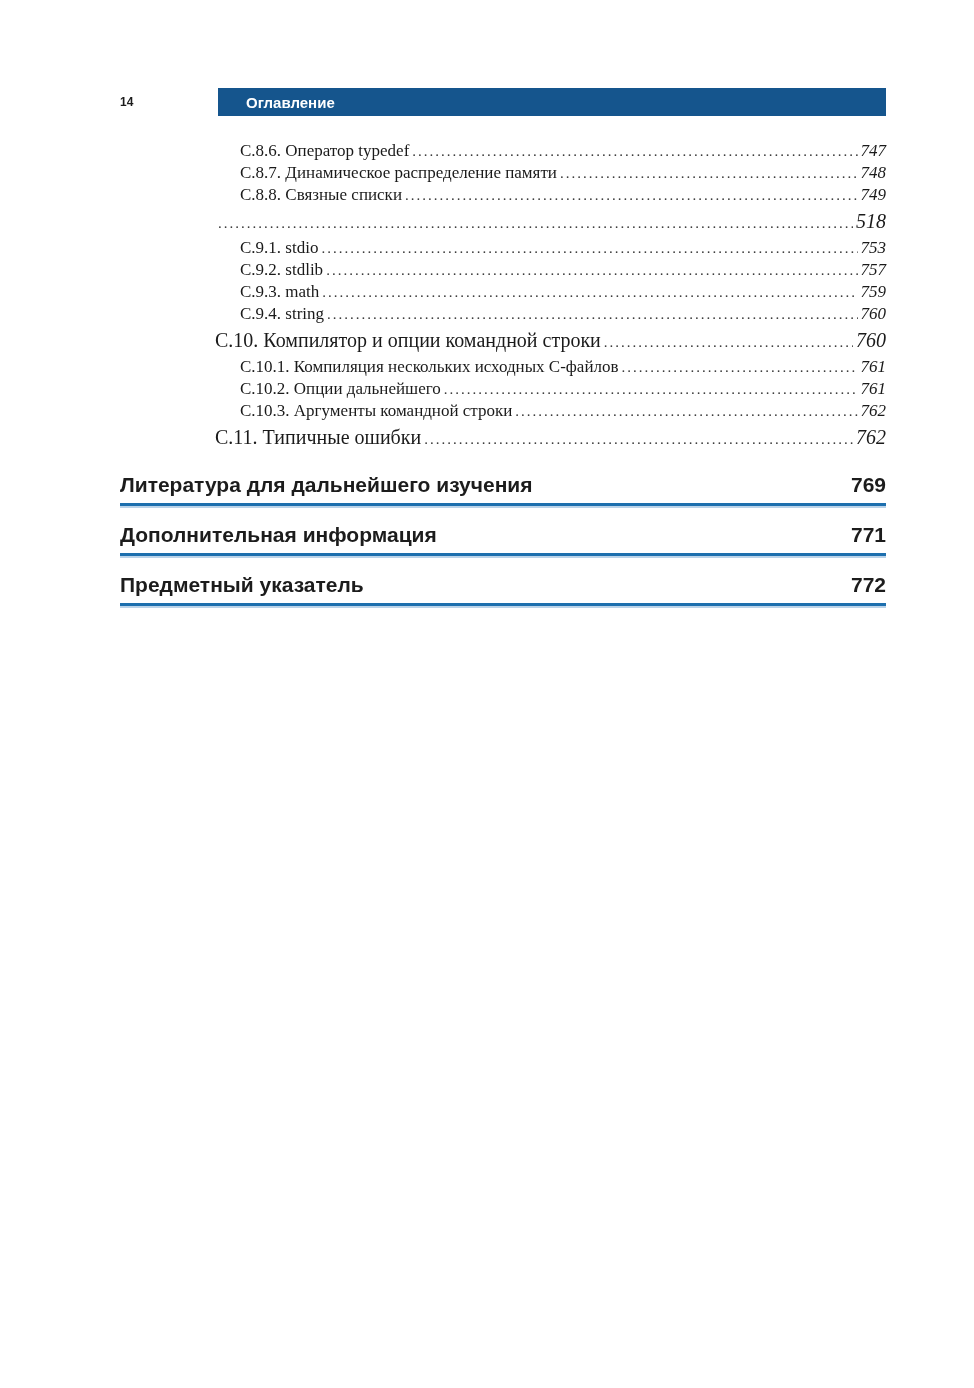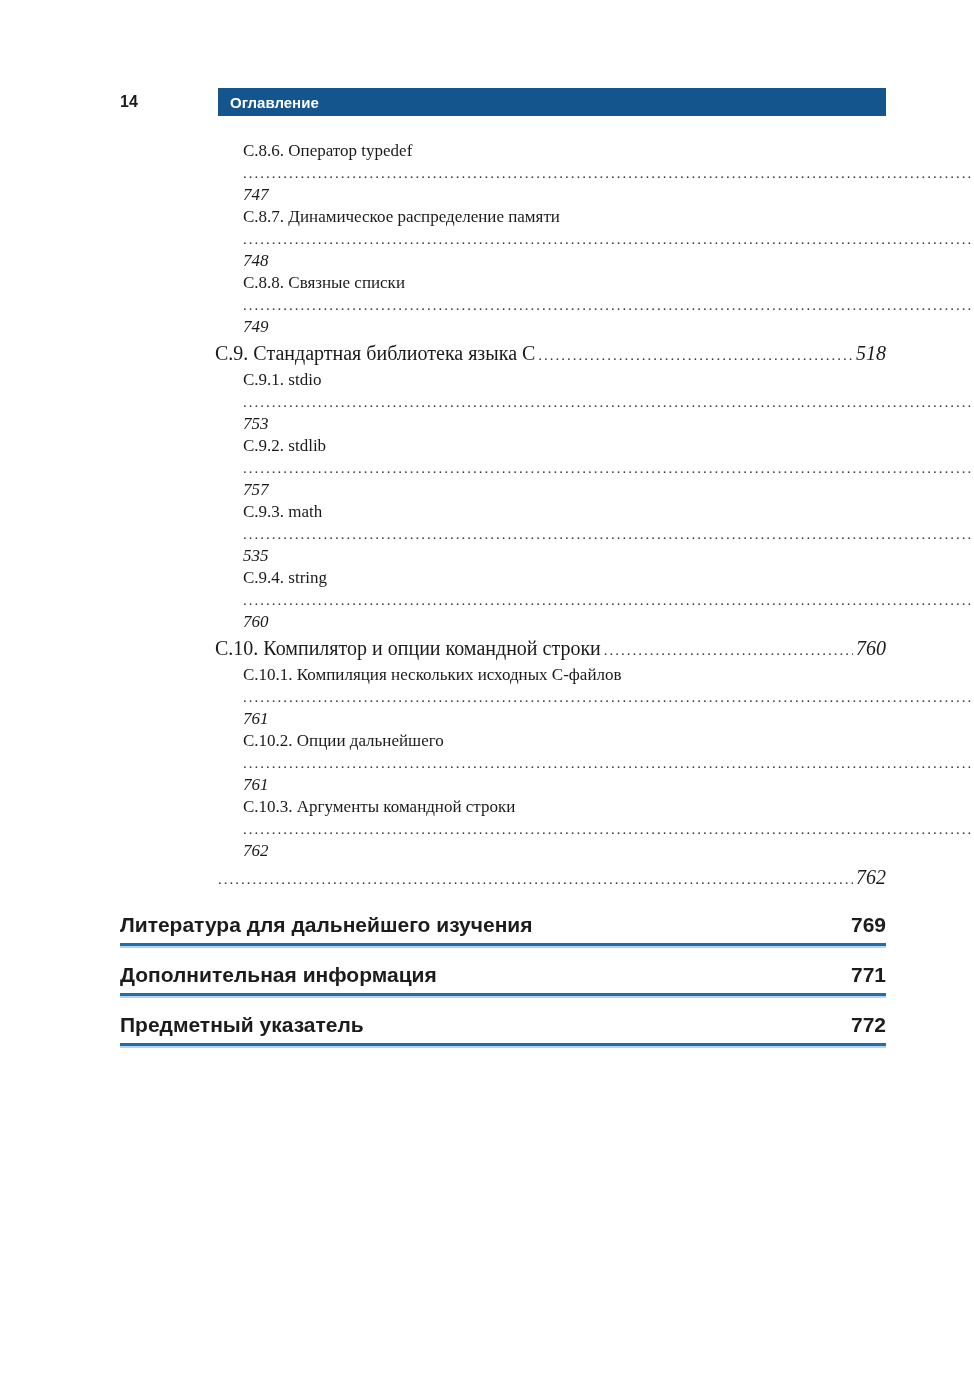--- a/index.html
+++ b/index.html
@@ -25,49 +25,48 @@
     align-items: stretch;
     height: 28px;
     margin-bottom: 24px;
   }
   .page-num {
     width: 98px;
     display: flex;
     align-items: center;
     font-family: "Liberation Sans", sans-serif;
     font-weight: bold;
-    font-size: 16px;
+    font-size: 12px;
     color: #1c1c1c;
   }
   .header-bar {
     flex: 1;
     display: flex;
     align-items: center;
-    padding-left: 12px;
+    padding-left: 28px;
     color: #ffffff;
     font-family: "Liberation Sans", sans-serif;
     font-weight: bold;
     font-size: 15px;
   }
   
   .toc-row {
     display: flex;
     align-items: baseline;
   }
   .toc-row.level-2 {
     font-size: 20px;
     line-height: 27px;
     margin-left: 95px;
     margin-top: 2px;
   }
   .toc-row.level-3 {
     font-size: 17px;
     line-height: 22px;
     margin-left: 120px;
-    flex-direction: column;
   }
   .toc-title { white-space: nowrap; }
   .toc-leader {
     flex: 1;
     overflow: hidden;
     white-space: nowrap;
     margin: 0 3px;
     color: #3a3a3a;
   }
   .toc-leader::after {
@@ -122,41 +121,40 @@
     <span class="toc-page">748</span>
   </div>
 
   <div class="toc-row level-3">
     <span class="toc-title">C.8.8. Связные списки</span>
     <span class="toc-leader"></span>
     <span class="toc-page">749</span>
   </div>
 
   <div class="toc-row level-2">
-    <span class="toc-title">C.9. Стандартная библиотека языка C</span>
     <span class="toc-leader"></span>
     <span class="toc-page">518</span>
   </div>
 
   <div class="toc-row level-3">
     <span class="toc-title">C.9.1. stdio</span>
     <span class="toc-leader"></span>
     <span class="toc-page">753</span>
   </div>
 
   <div class="toc-row level-3">
     <span class="toc-title">C.9.2. stdlib</span>
     <span class="toc-leader"></span>
     <span class="toc-page">757</span>
   </div>
 
   <div class="toc-row level-3">
     <span class="toc-title">C.9.3. math</span>
     <span class="toc-leader"></span>
-    <span class="toc-page">535</span>
+    <span class="toc-page">759</span>
   </div>
 
   <div class="toc-row level-3">
     <span class="toc-title">C.9.4. string</span>
     <span class="toc-leader"></span>
     <span class="toc-page">760</span>
   </div>
 
   <div class="toc-row level-2">
     <span class="toc-title">C.10. Компилятор и опции командной строки</span>
@@ -176,20 +174,21 @@
     <span class="toc-page">761</span>
   </div>
 
   <div class="toc-row level-3">
     <span class="toc-title">C.10.3. Аргументы командной строки</span>
     <span class="toc-leader"></span>
     <span class="toc-page">762</span>
   </div>
 
   <div class="toc-row level-2">
+    <span class="toc-title">C.11. Типичные ошибки</span>
     <span class="toc-leader"></span>
     <span class="toc-page">762</span>
   </div>
 </div>
 
     <div class="sections">
   <div class="section">
     <div class="section-row">
       <span class="section-title">Литература для дальнейшего изучения</span>
       <span class="section-page">769</span>

